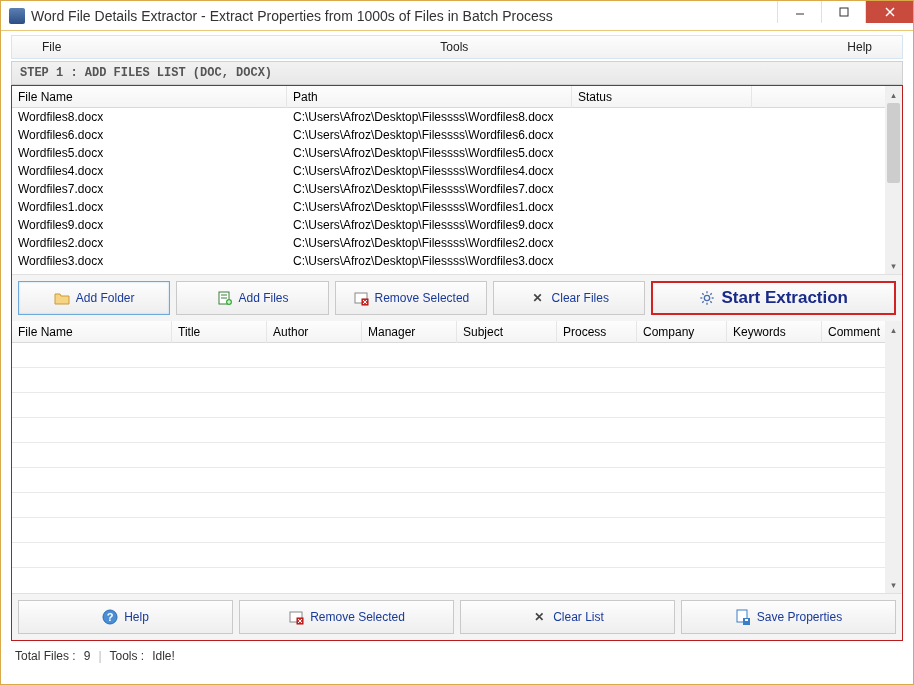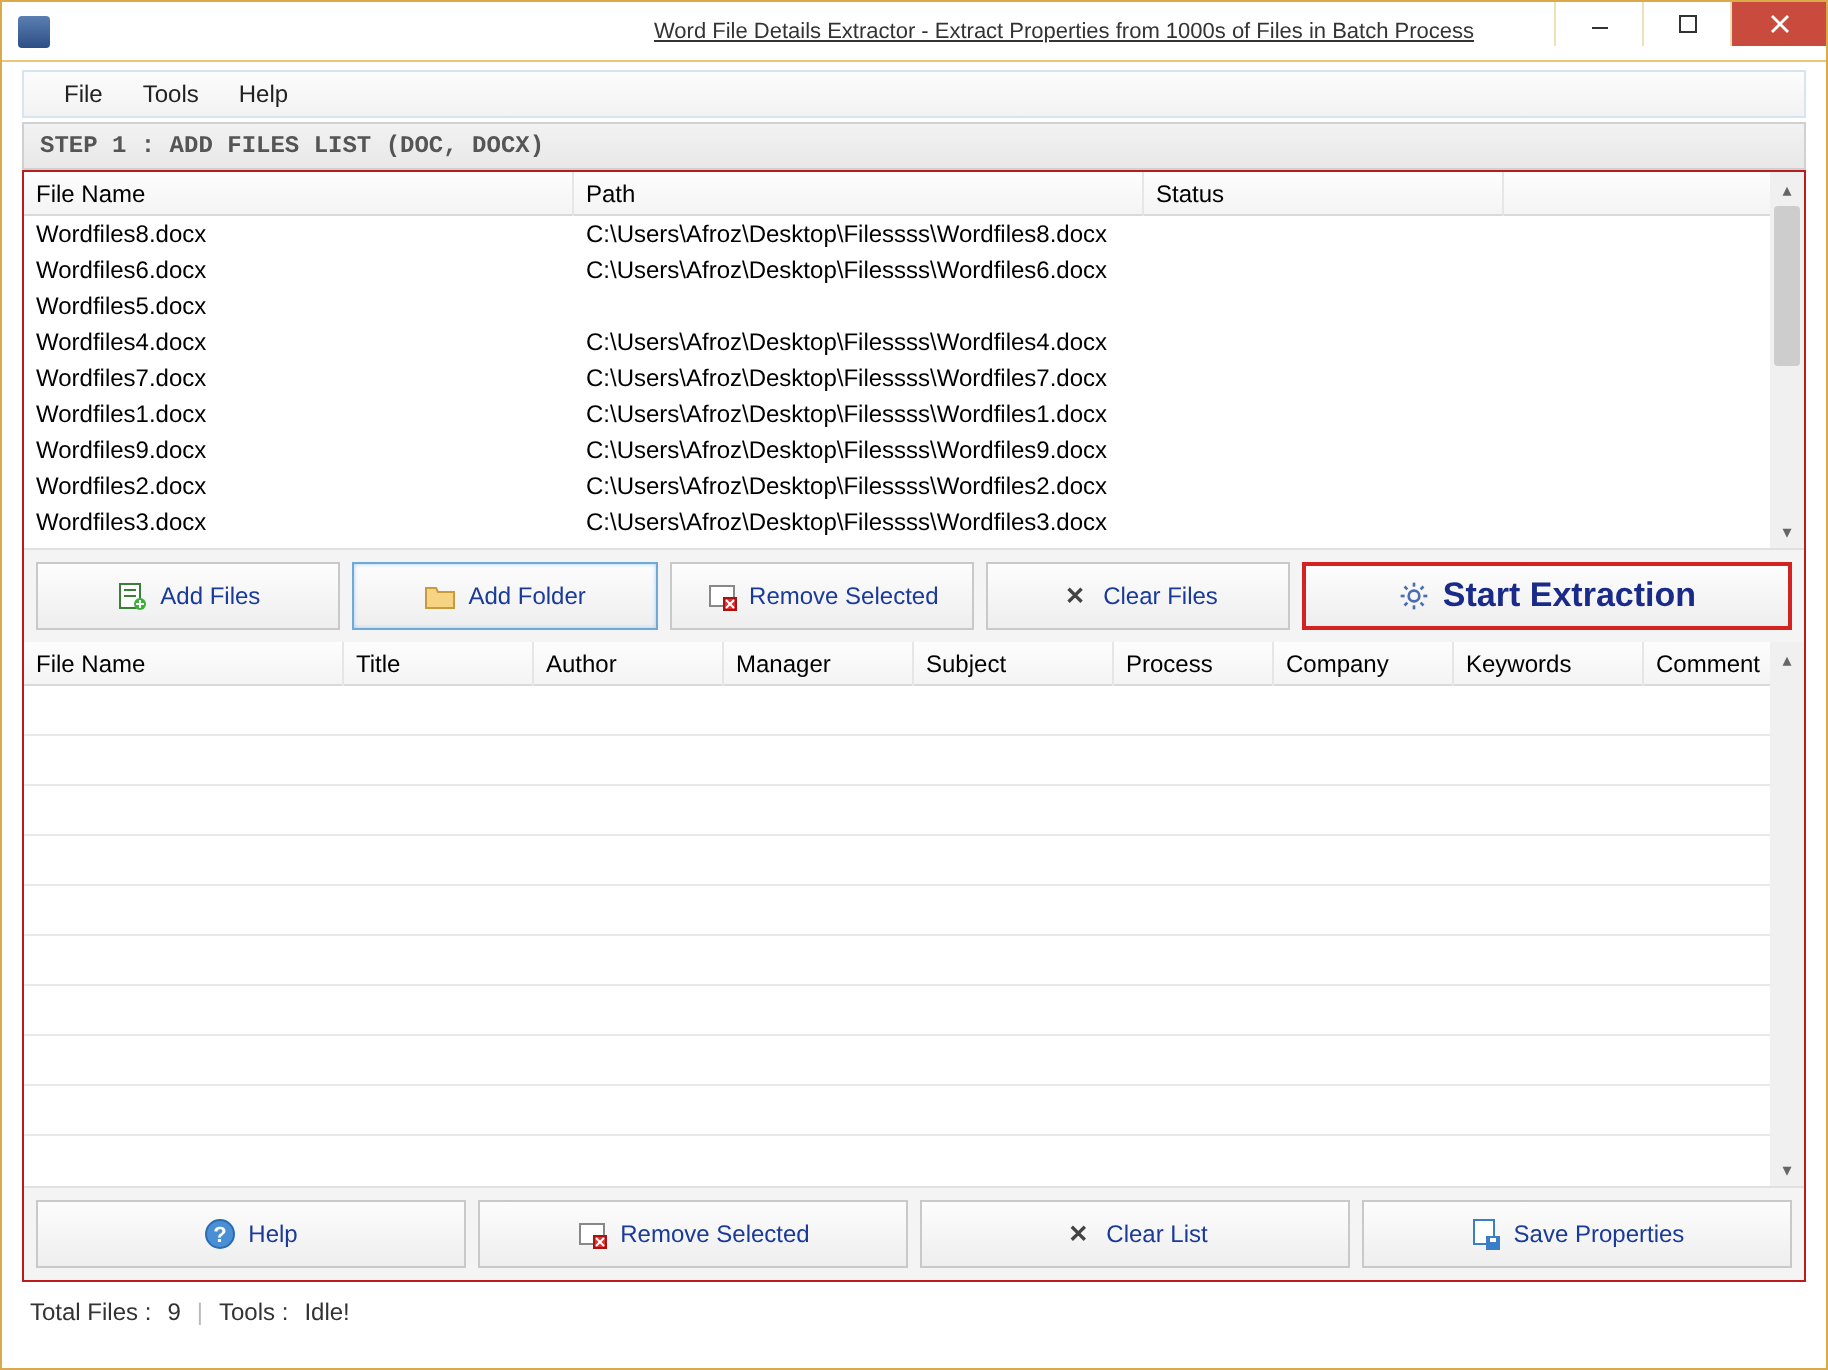--- a/index.html
+++ b/index.html
@@ -20,44 +20,44 @@
     align-items: center;
     border-bottom: 1px solid #e8c878;
   }
   .titlebar .app-icon {
     width: 16px; height: 16px; margin: 0 6px 0 8px;
     background: linear-gradient(#5b7fb3,#2d4e84);
     border-radius: 2px;
   }
   .titlebar .title-text {
     flex: 1;
-    text-align: right;
-    font-size: 11px;
+    text-align: left;
+    font-size: 14px;
     color: #333;
     padding-right: 40px;
-    text-decoration: underline;
   }
   .titlebar .win-controls { display: flex; height: 100%; }
   .titlebar .win-btn {
     width: 44px; height: 22px;
     display: flex; align-items: center; justify-content: center;
     font-size: 12px; color: #333;
     border-left: 1px solid #f0e0b8;
   }
   .titlebar .win-btn.close {
     background: #c94b3d; color: #fff; width: 48px;
   }
   
   .menubar {
     height: 24px;
     background: linear-gradient(#fdfdfd,#f2f2f2);
     border: 1px solid #d7e4f2;
     margin: 4px 10px 2px 10px;
     display: flex; align-items: center;
-    padding: 0 10px;
+    padding: 0 20px;
+    justify-content: space-between;
   }
   .menubar .menu-item {
     padding: 0 10px;
     line-height: 22px;
     color: #222;
   }
   
   .step-header {
     margin: 2px 10px 0 10px;
     background: linear-gradient(#f2f2f2,#e8e8e8);
@@ -251,20 +251,21 @@
           <div class="cell c1">C:\Users\Afroz\Desktop\Filessss\Wordfiles8.docx</div>
           <div class="cell c2"></div>
         </div>
         <div class="lv-row">
           <div class="cell c0">Wordfiles6.docx</div>
           <div class="cell c1">C:\Users\Afroz\Desktop\Filessss\Wordfiles6.docx</div>
           <div class="cell c2"></div>
         </div>
         <div class="lv-row">
           <div class="cell c0">Wordfiles5.docx</div>
+          <div class="cell c1">C:\Users\Afroz\Desktop\Filessss\Wordfiles5.docx</div>
           <div class="cell c2"></div>
         </div>
         <div class="lv-row">
           <div class="cell c0">Wordfiles4.docx</div>
           <div class="cell c1">C:\Users\Afroz\Desktop\Filessss\Wordfiles4.docx</div>
           <div class="cell c2"></div>
         </div>
         <div class="lv-row">
           <div class="cell c0">Wordfiles7.docx</div>
           <div class="cell c1">C:\Users\Afroz\Desktop\Filessss\Wordfiles7.docx</div>
@@ -293,40 +294,40 @@
       </div>
     <div class="scrollbar">
       <div class="arrow">▴</div>
       <div class="thumb"></div>
       <div class="track"></div>
       <div class="arrow">▾</div>
     </div>
   </div>
 
   <div class="btn-row">
+    <div class="btn addfolder">
+      <span class="icon">
+        <svg width="16" height="16">
+            <path d="M1 4 L6 4 L7 6 L15 6 L15 14 L1 14 Z" fill="#f7d484" stroke="#c89b3e"></path>
+          </svg>
+      </span>
+      <span>Add Folder</span>
+    </div>
     <div class="btn">
       <span class="icon">
         <svg width="16" height="16">
             <rect x="2" y="2" width="10" height="12" fill="#fff" stroke="#3a7e3a"></rect>
             <line x1="4" y1="5" x2="10" y2="5" stroke="#3a7e3a"></line>
             <line x1="4" y1="8" x2="10" y2="8" stroke="#3a7e3a"></line>
             <circle cx="12" cy="12" r="3" fill="#3ab23a"></circle>
             <line x1="12" y1="10" x2="12" y2="14" stroke="#fff"></line>
             <line x1="10" y1="12" x2="14" y2="12" stroke="#fff"></line>
           </svg>
       </span>
       <span>Add Files</span>
-    </div>
-    <div class="btn addfolder">
-      <span class="icon">
-        <svg width="16" height="16">
-            <path d="M1 4 L6 4 L7 6 L15 6 L15 14 L1 14 Z" fill="#f7d484" stroke="#c89b3e"></path>
-          </svg>
-      </span>
-      <span>Add Folder</span>
     </div>
     <div class="btn">
       <span class="icon">
         <svg width="16" height="16">
             <rect x="2" y="3" width="12" height="10" fill="#fff" stroke="#888"></rect>
             <rect x="9" y="9" width="6" height="6" fill="#d33" stroke="#a11"></rect>
             <line x1="10" y1="10" x2="14" y2="14" stroke="#fff"></line>
             <line x1="14" y1="10" x2="10" y2="14" stroke="#fff"></line>
           </svg>
       </span>

